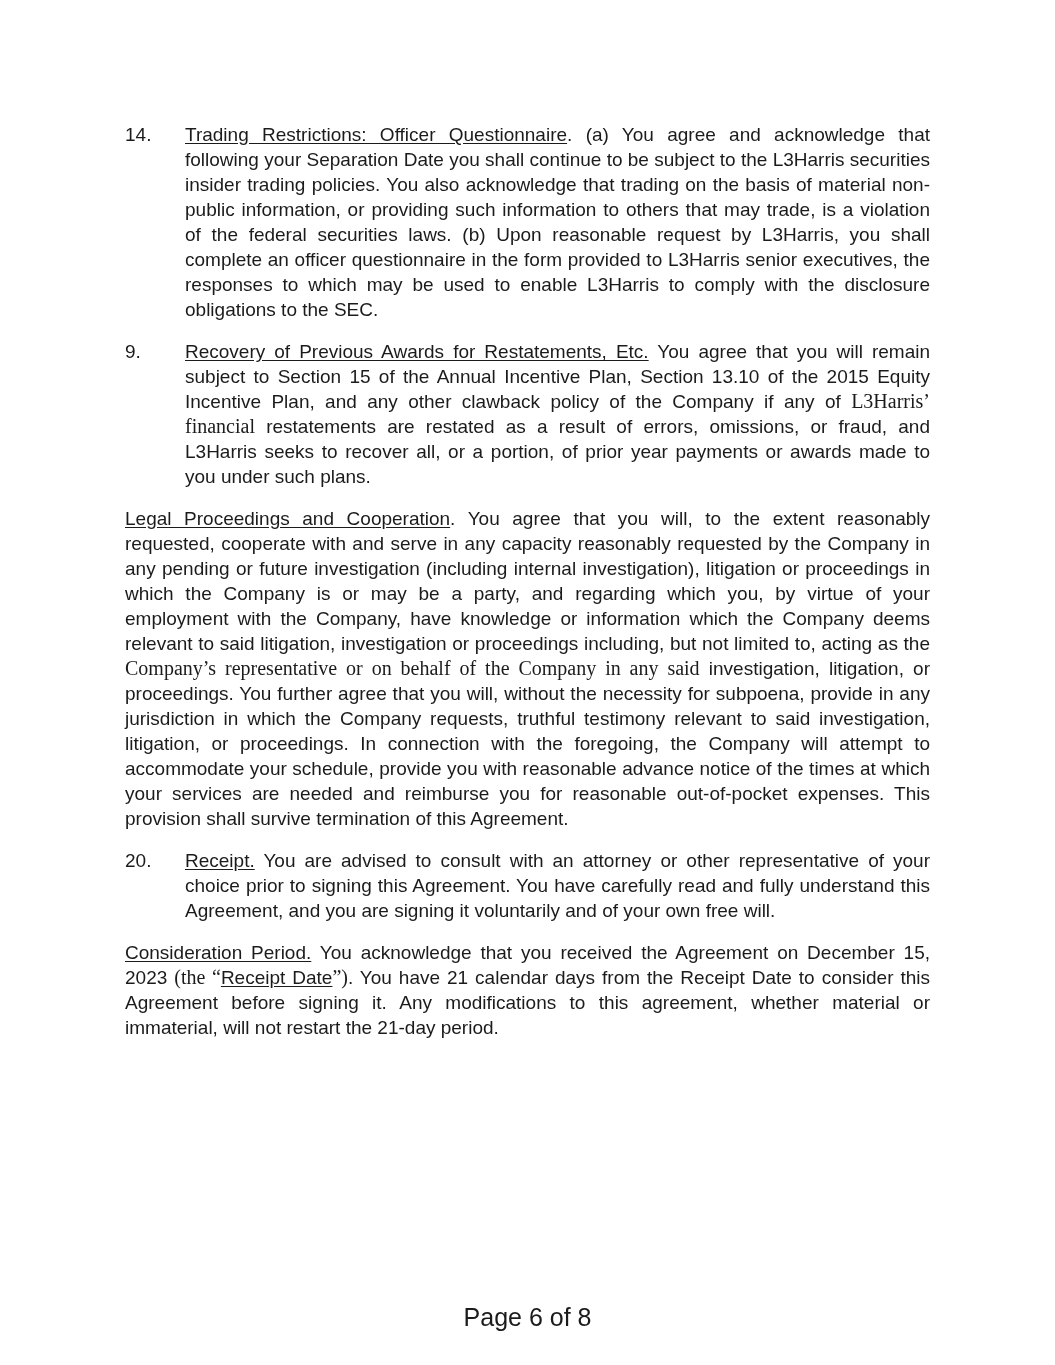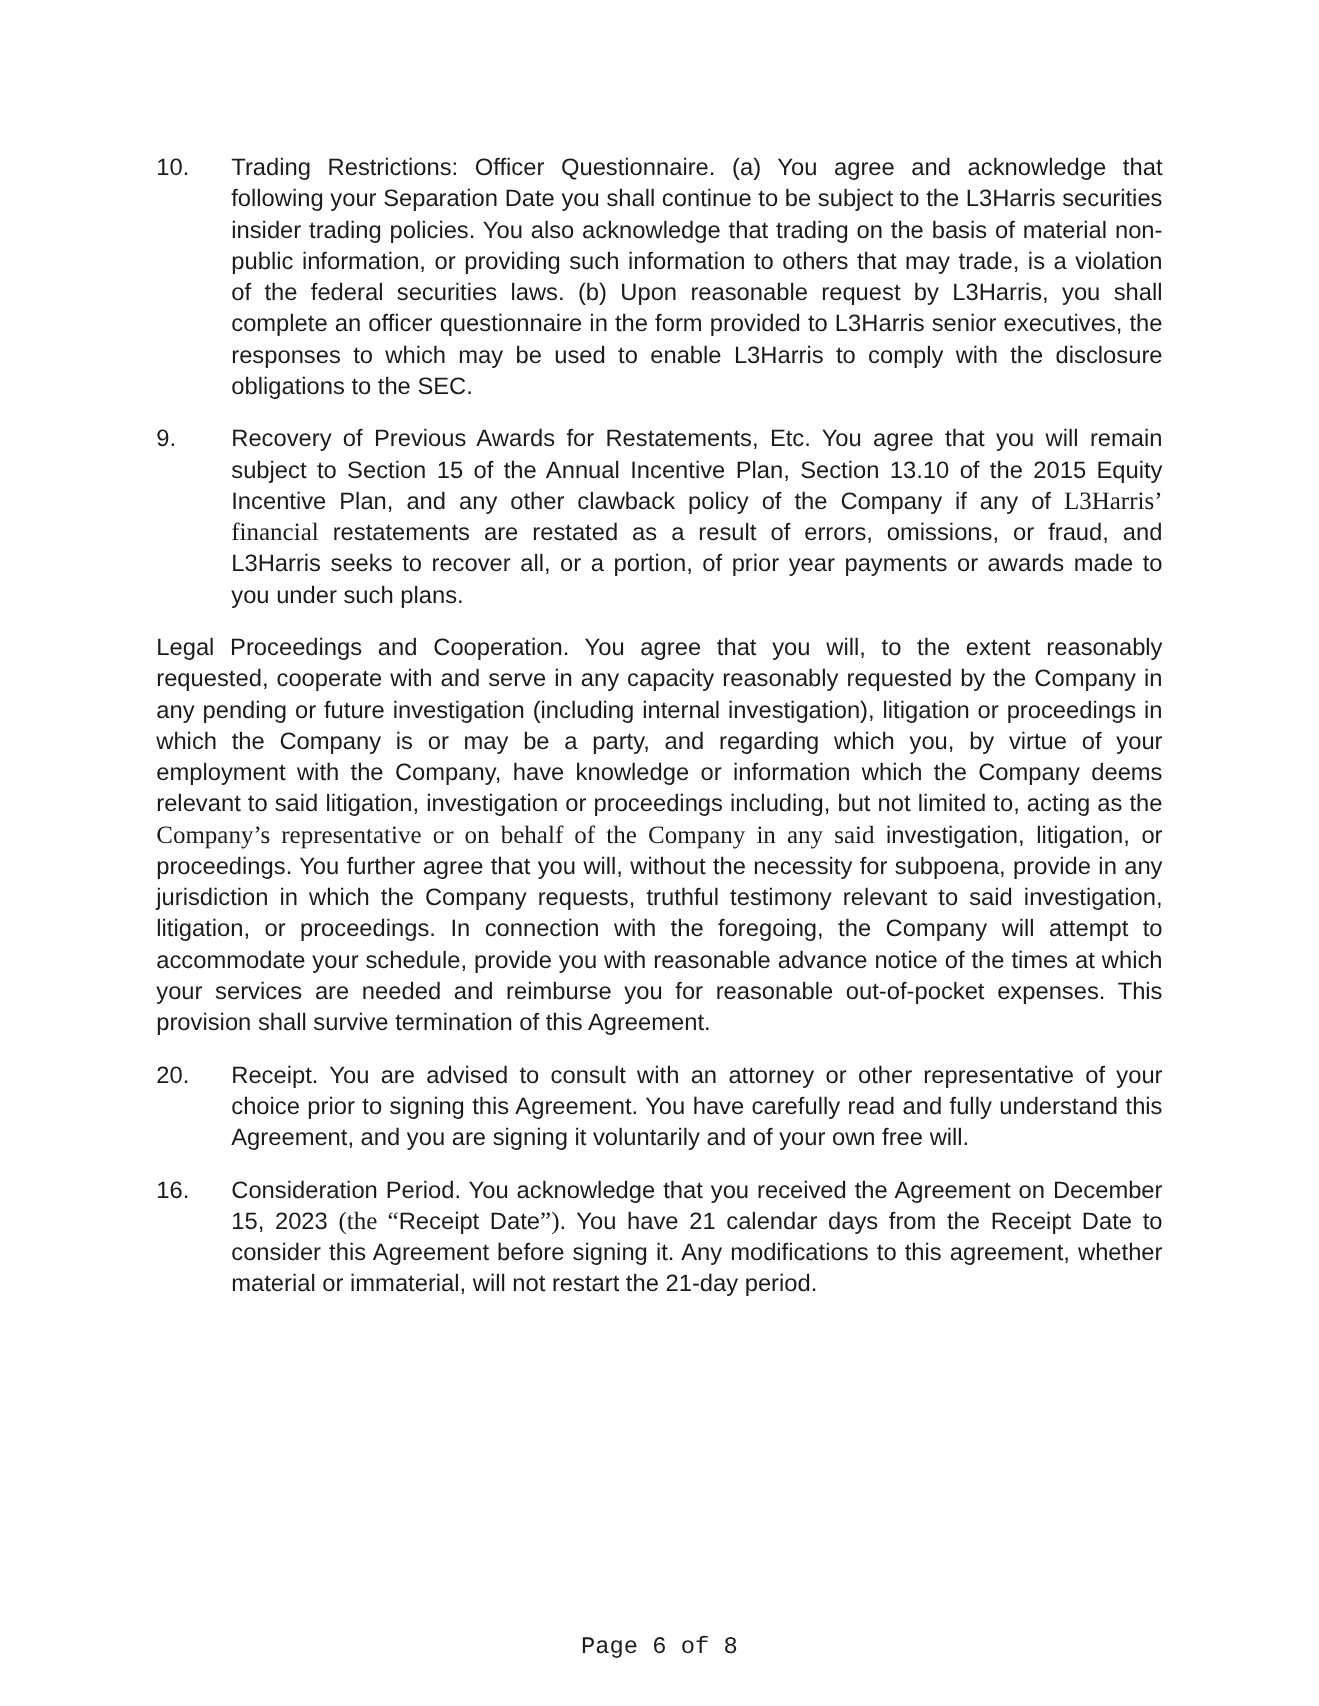--- a/index.html
+++ b/index.html
@@ -35,60 +35,59 @@
     font-size: 19px;
     line-height: 25px;
   }
   .body {
     flex: 1 1 auto;
     text-align: justify;
     font-size: 19px;
     line-height: 25px;
   }
   .u {
+    text-decoration: underline;
     text-underline-offset: 2px;
   }
   .serif {
     font-family: "Liberation Serif", serif;
     font-size: 20px;
   }
   .footer {
     position: absolute;
     top: 1305px;
     left: 0;
     width: 100%;
     text-align: center;
-    font-size: 19px;
+    font-size: 25px;
     line-height: 25px;
-    font-family: Liberation Mono, monospace;
   }
 </style>
 </head>
 <body>
 
 <div class="page">
   <div class="content">
   <div class="para">
-    <div class="num">10.</div>
+    <div class="num">14.</div>
     <div class="body"><span class="u">Trading Restrictions: Officer Questionnaire</span><span>. (a) You agree and acknowledge that following your Separation Date you shall continue to be subject to the L3Harris securities insider trading policies. You also acknowledge that trading on the basis of material non-public information, or providing such information to others that may trade, is a violation of the federal securities laws. (b) Upon reasonable request by L3Harris, you shall complete an officer questionnaire in the form provided to L3Harris senior executives, the responses to which may be used to enable L3Harris to comply with the disclosure obligations to the SEC.</span></div>
   </div>
 
   <div class="para">
     <div class="num">9.</div>
     <div class="body"><span class="u">Recovery of Previous Awards for Restatements, Etc.</span><span> You agree that you will remain subject to Section 15 of the Annual Incentive Plan, Section 13.10 of the 2015 Equity Incentive Plan, and any other clawback policy of the Company if any of </span><span class="serif">L3Harris’ financial</span><span> restatements are restated as a result of errors, omissions, or fraud, and L3Harris seeks to recover all, or a portion, of prior year payments or awards made to you under such plans.</span></div>
   </div>
 
   <div class="para">
     <div class="body"><span class="u">Legal Proceedings and Cooperation</span><span>.  You agree that you will, to the extent reasonably requested, cooperate with and serve in any capacity reasonably requested by the Company in any pending or future investigation (including internal investigation), litigation or proceedings in which the Company is or may be a party, and regarding which you, by virtue of your employment with the Company, have knowledge or information which the Company deems relevant to said litigation, investigation or proceedings including, but not limited to, acting as the </span><span class="serif">Company’s representative or on behalf of the Company in any said</span><span> investigation, litigation, or proceedings.  You further agree that you will, without the necessity for subpoena, provide in any jurisdiction in which the Company requests, truthful testimony relevant to said investigation, litigation, or proceedings.  In connection with the foregoing, the Company will attempt to accommodate your schedule, provide you with reasonable advance notice of the times at which your services are needed and reimburse you for reasonable out-of-pocket expenses.  This provision shall survive termination of this Agreement.</span></div>
   </div>
 
   <div class="para">
     <div class="num">20.</div>
     <div class="body"><span class="u">Receipt.</span><span>  You are advised to consult with an attorney or other representative of your choice prior to signing this Agreement.  You have carefully read and fully understand this Agreement, and you are signing it voluntarily and of your own free will.</span></div>
   </div>
 
   <div class="para">
-    <div class="num">16.</div>
     <div class="body"><span class="u">Consideration Period.</span><span>  You acknowledge that you received the Agreement on December 15, 2023 </span><span class="serif">(the “</span><span class="u">Receipt Date</span><span class="serif">”)</span><span>.  You have 21 calendar days from the Receipt Date to consider this Agreement before signing it.  Any modifications to this agreement, whether material or immaterial, will not restart the 21-day period.</span></div>
   </div>
 </div>
   <div class="footer">Page 6 of 8</div>
 </div>
 
 </body></html>

